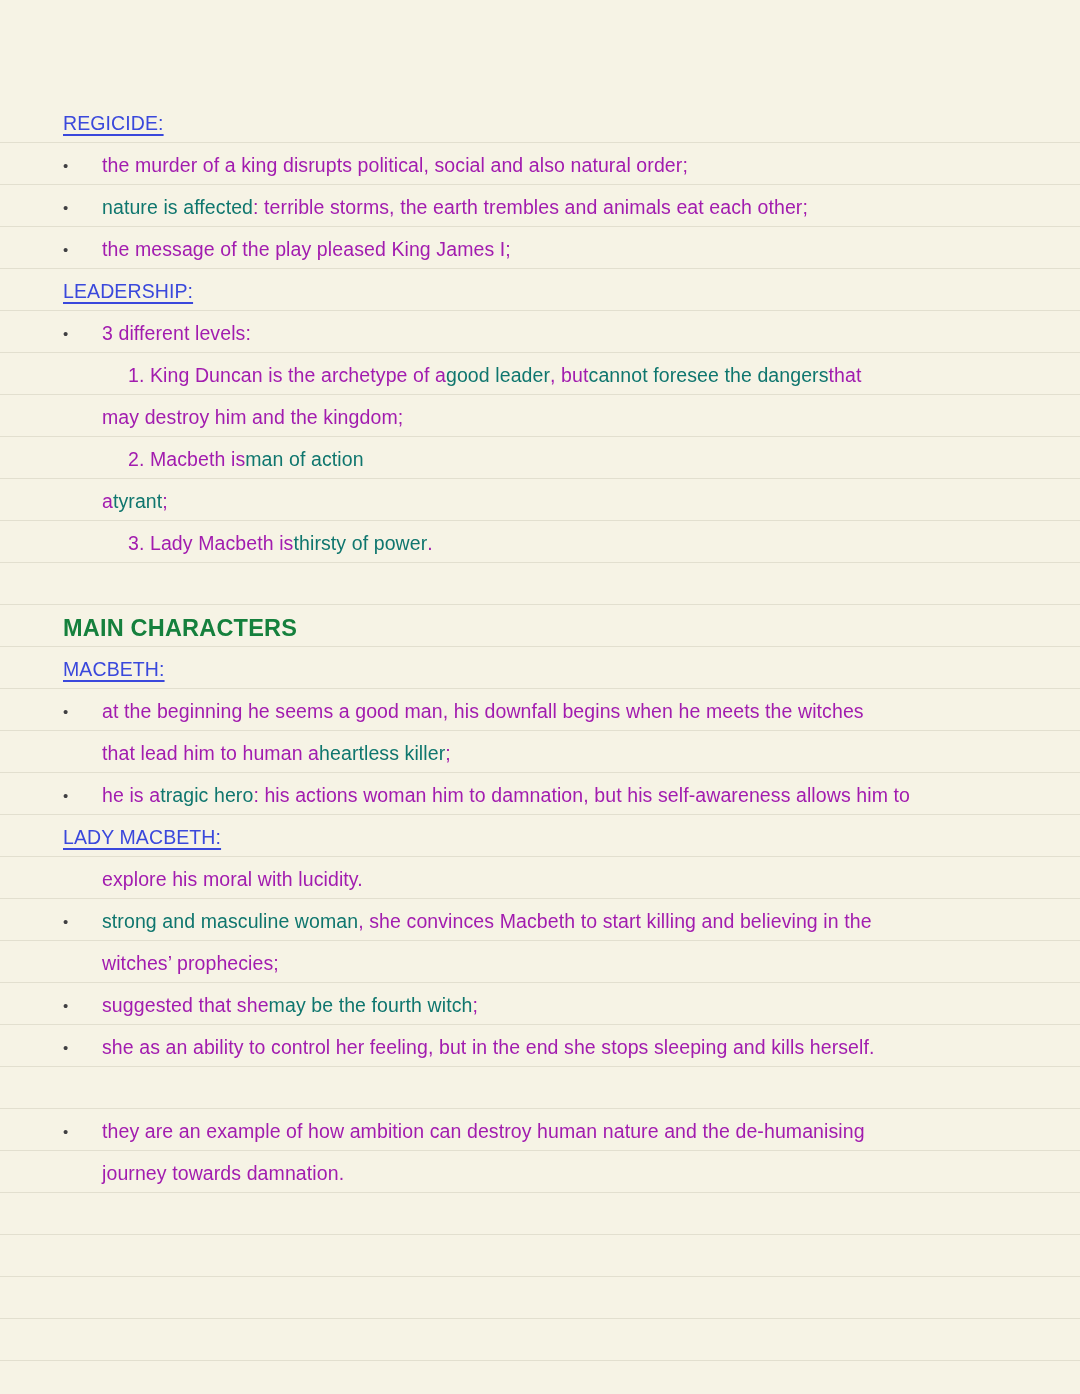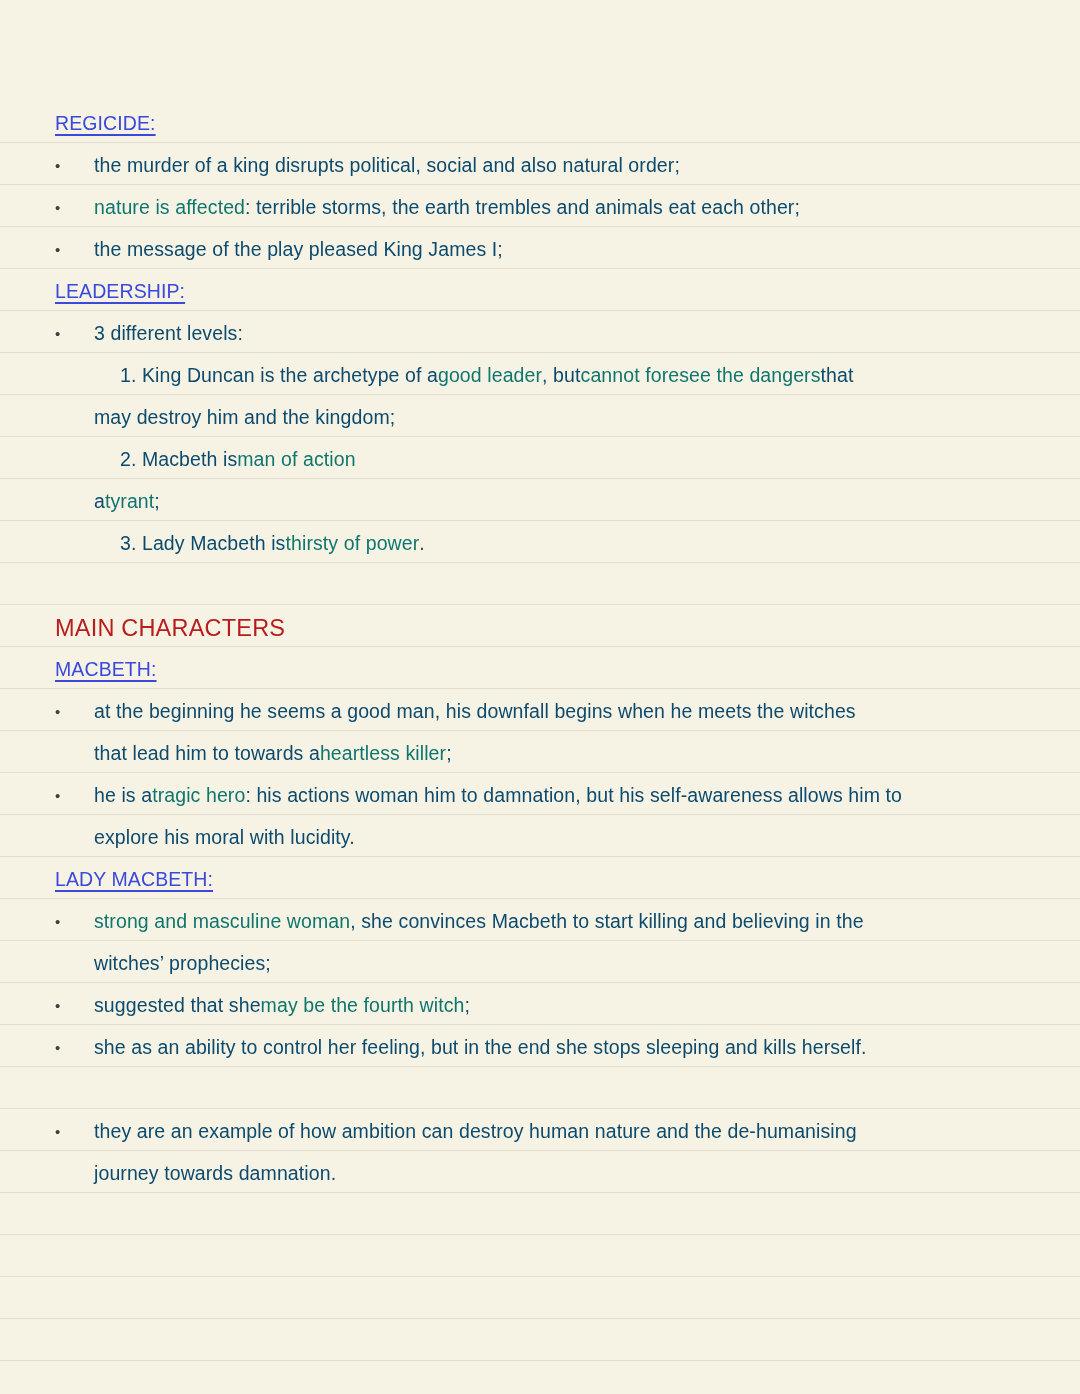--- a/index.html
+++ b/index.html
@@ -43,45 +43,46 @@
   .line {
     height: 42px;
     box-sizing: border-box;
     display: flex;
     align-items: flex-end;
     padding-bottom: 8px;
     white-space: nowrap;
     font-size: 19.5px;
     letter-spacing: 0.1px;
     color: #1f1f23;
+    margin-left: 8px;
   }
   .line.heading { padding-left: 55px; }
   .line.title   { padding-left: 55px; padding-bottom: 5px; }
   .line.bullet  { padding-left: 55px; }
   .line.numbered{ padding-left: 120px; }
   .line.cont    { padding-left: 94px; }
   .line.blank   { }
   .marker {
     display: inline-block;
     width: 39px;
     font-size: 15px;
     color: #3f3f42;
     transform: translateY(-3px);
   }
-  .seg-p { color: #0c4a6e; }
+  .seg-p { color: #a21caf; }
   .seg-b { color: #0f766e; }
   .seg-h {
     color: #3a48dc;
     text-decoration: underline;
     text-decoration-thickness: 1.5px;
     text-underline-offset: 4px;
   }
   .seg-t {
-    color: #b91c1c;
-    font-weight: 400;
+    color: #15803d;
+    font-weight: 700;
     font-size: 23.5px;
     letter-spacing: 0.2px;
   }
 </style>
 </head>
 <body>
 
 <div class="page">
   <div class="rules"></div>
   <div class="content">
@@ -137,35 +138,35 @@
         <span class="seg-t">MAIN CHARACTERS</span>
       </div>
       <div class="line heading">
         <span class="seg-h">MACBETH:</span>
       </div>
       <div class="line bullet">
         <span class="marker">•</span>
         <span class="seg-p">at the beginning he seems a good man, his downfall begins when he meets the witches</span>
       </div>
       <div class="line cont">
-        <span class="seg-p">that lead him to towards a </span>
+        <span class="seg-p">that lead him to human a </span>
         <span class="seg-b">heartless killer</span>
         <span class="seg-p">;</span>
       </div>
       <div class="line bullet">
         <span class="marker">•</span>
         <span class="seg-p">he is a </span>
         <span class="seg-b">tragic hero</span>
         <span class="seg-p">: his actions woman him to damnation, but his self-awareness allows him to</span>
       </div>
+      <div class="line heading">
+        <span class="seg-h">LADY MACBETH:</span>
+      </div>
       <div class="line cont">
         <span class="seg-p">explore his moral with lucidity.</span>
-      </div>
-      <div class="line heading">
-        <span class="seg-h">LADY MACBETH:</span>
       </div>
       <div class="line bullet">
         <span class="marker">•</span>
         <span class="seg-b">strong and masculine woman</span>
         <span class="seg-p">, she convinces Macbeth to start killing and believing in the</span>
       </div>
       <div class="line cont">
         <span class="seg-p">witches’ prophecies;</span>
       </div>
       <div class="line bullet">

